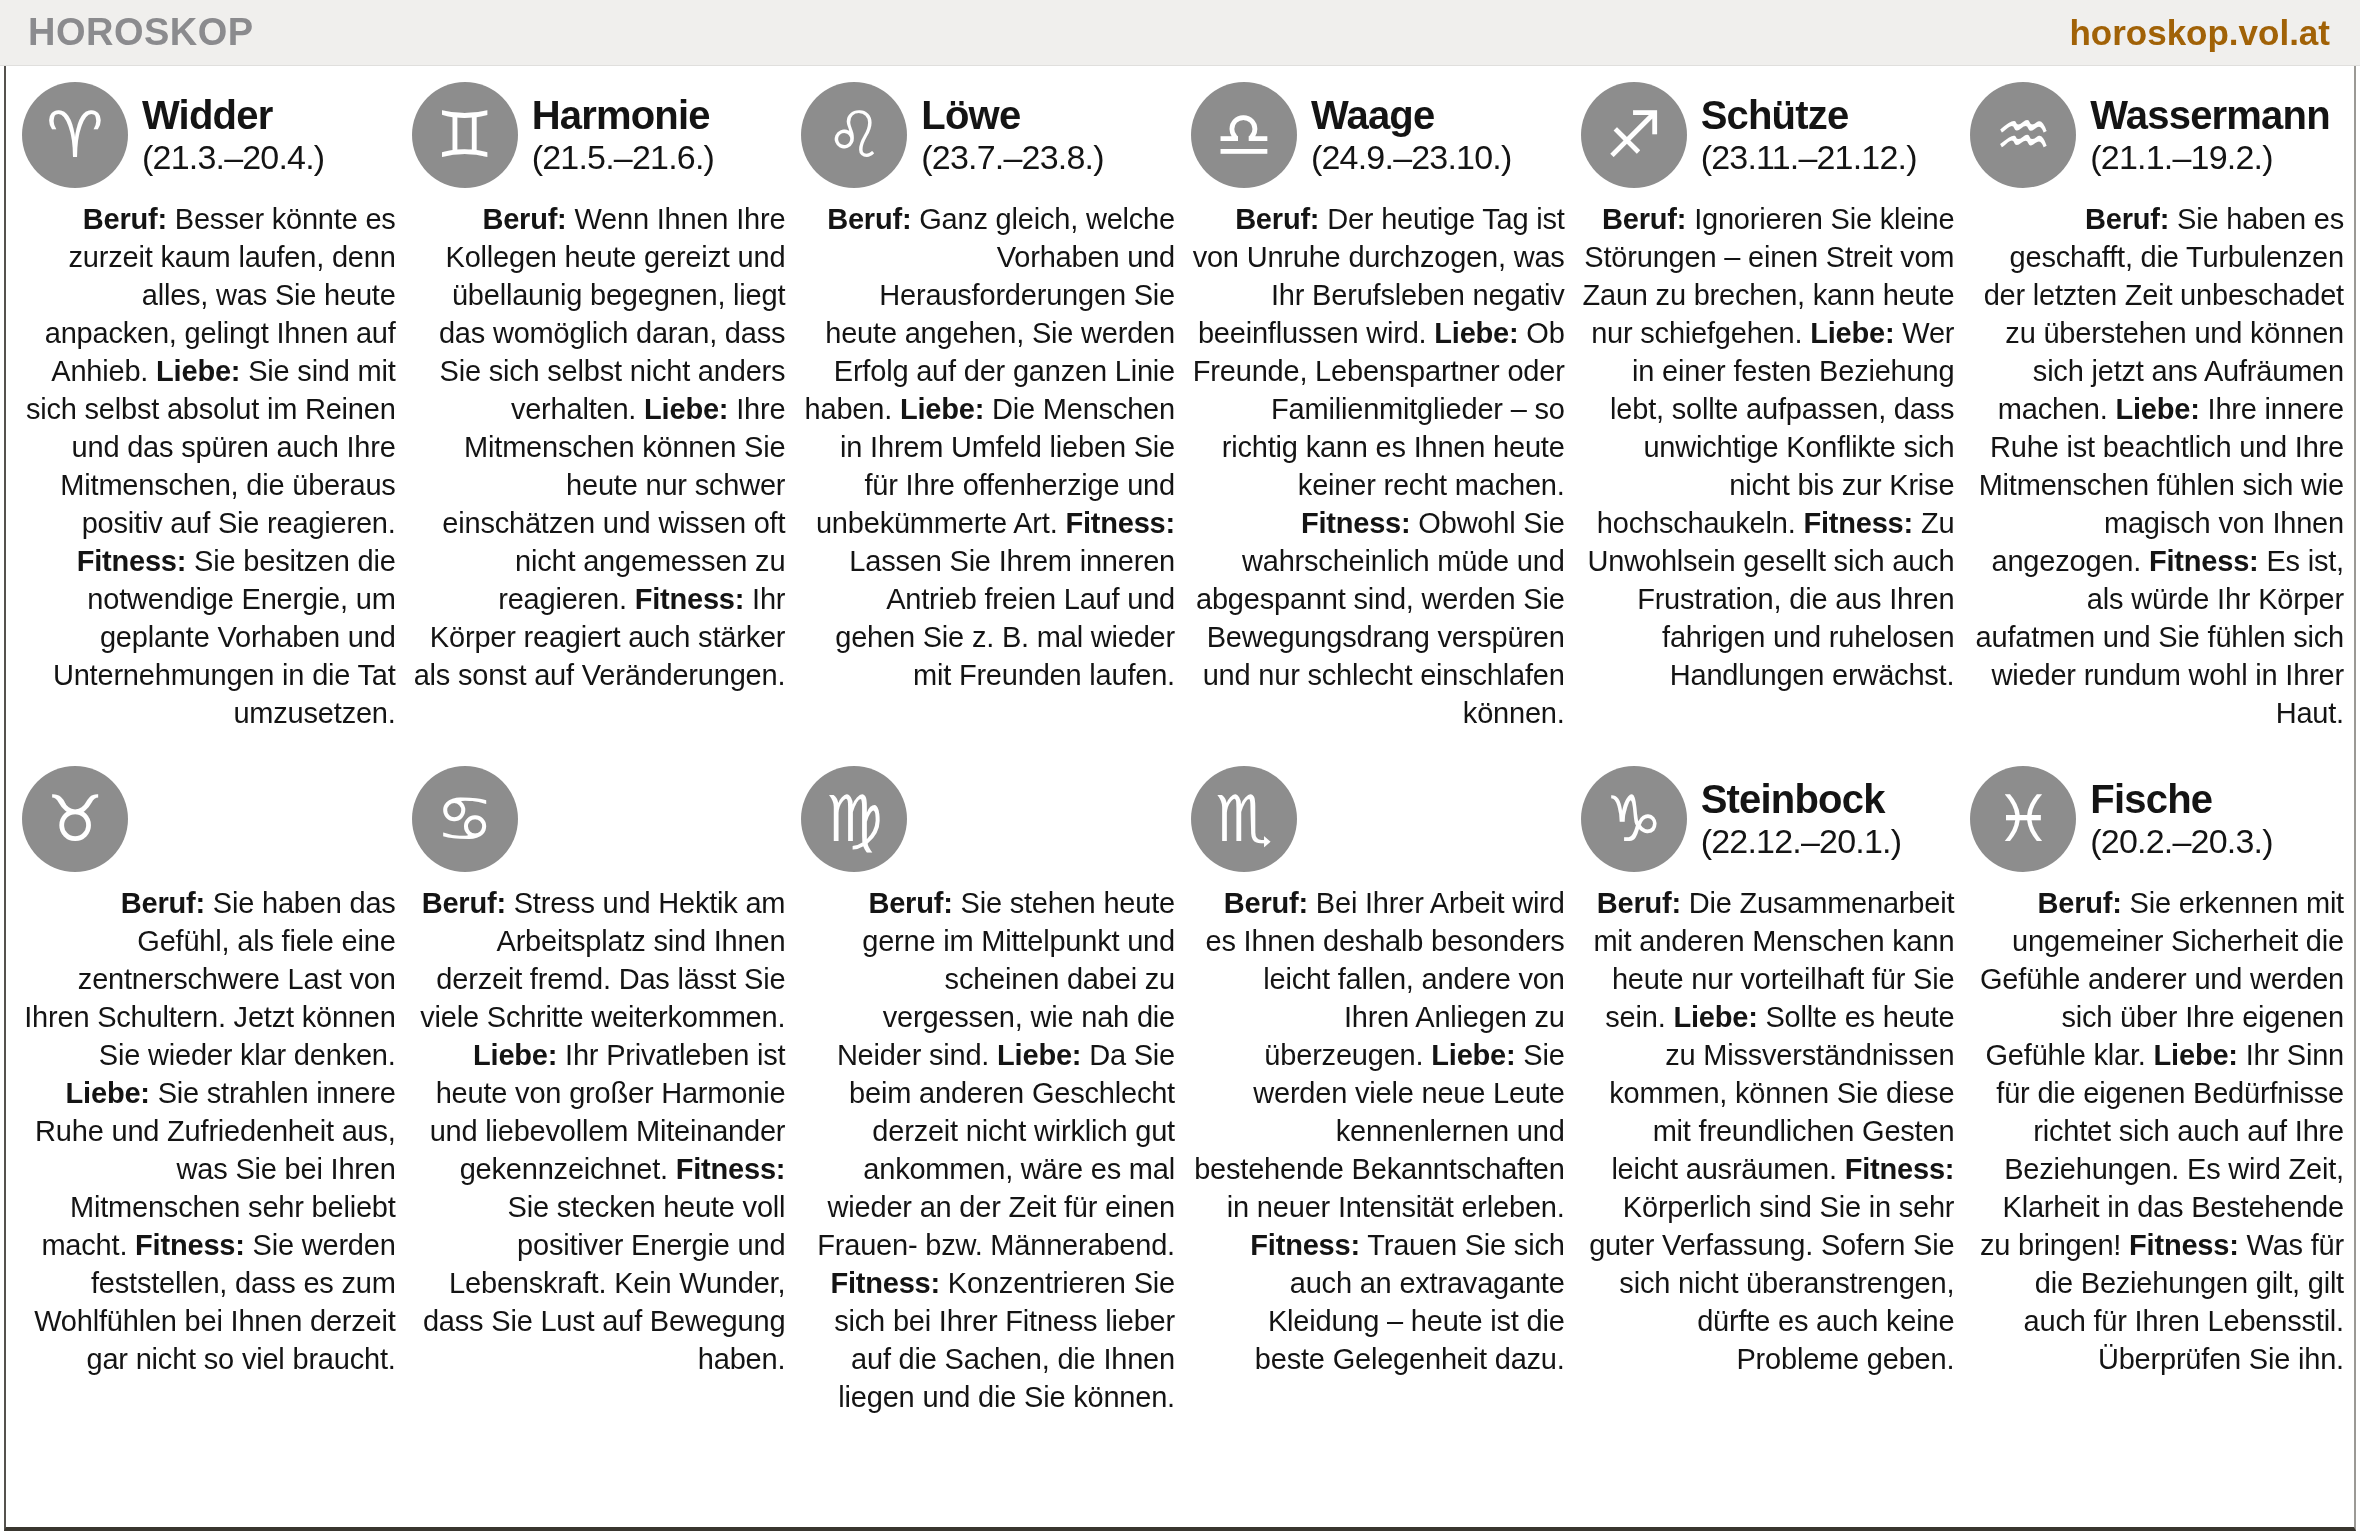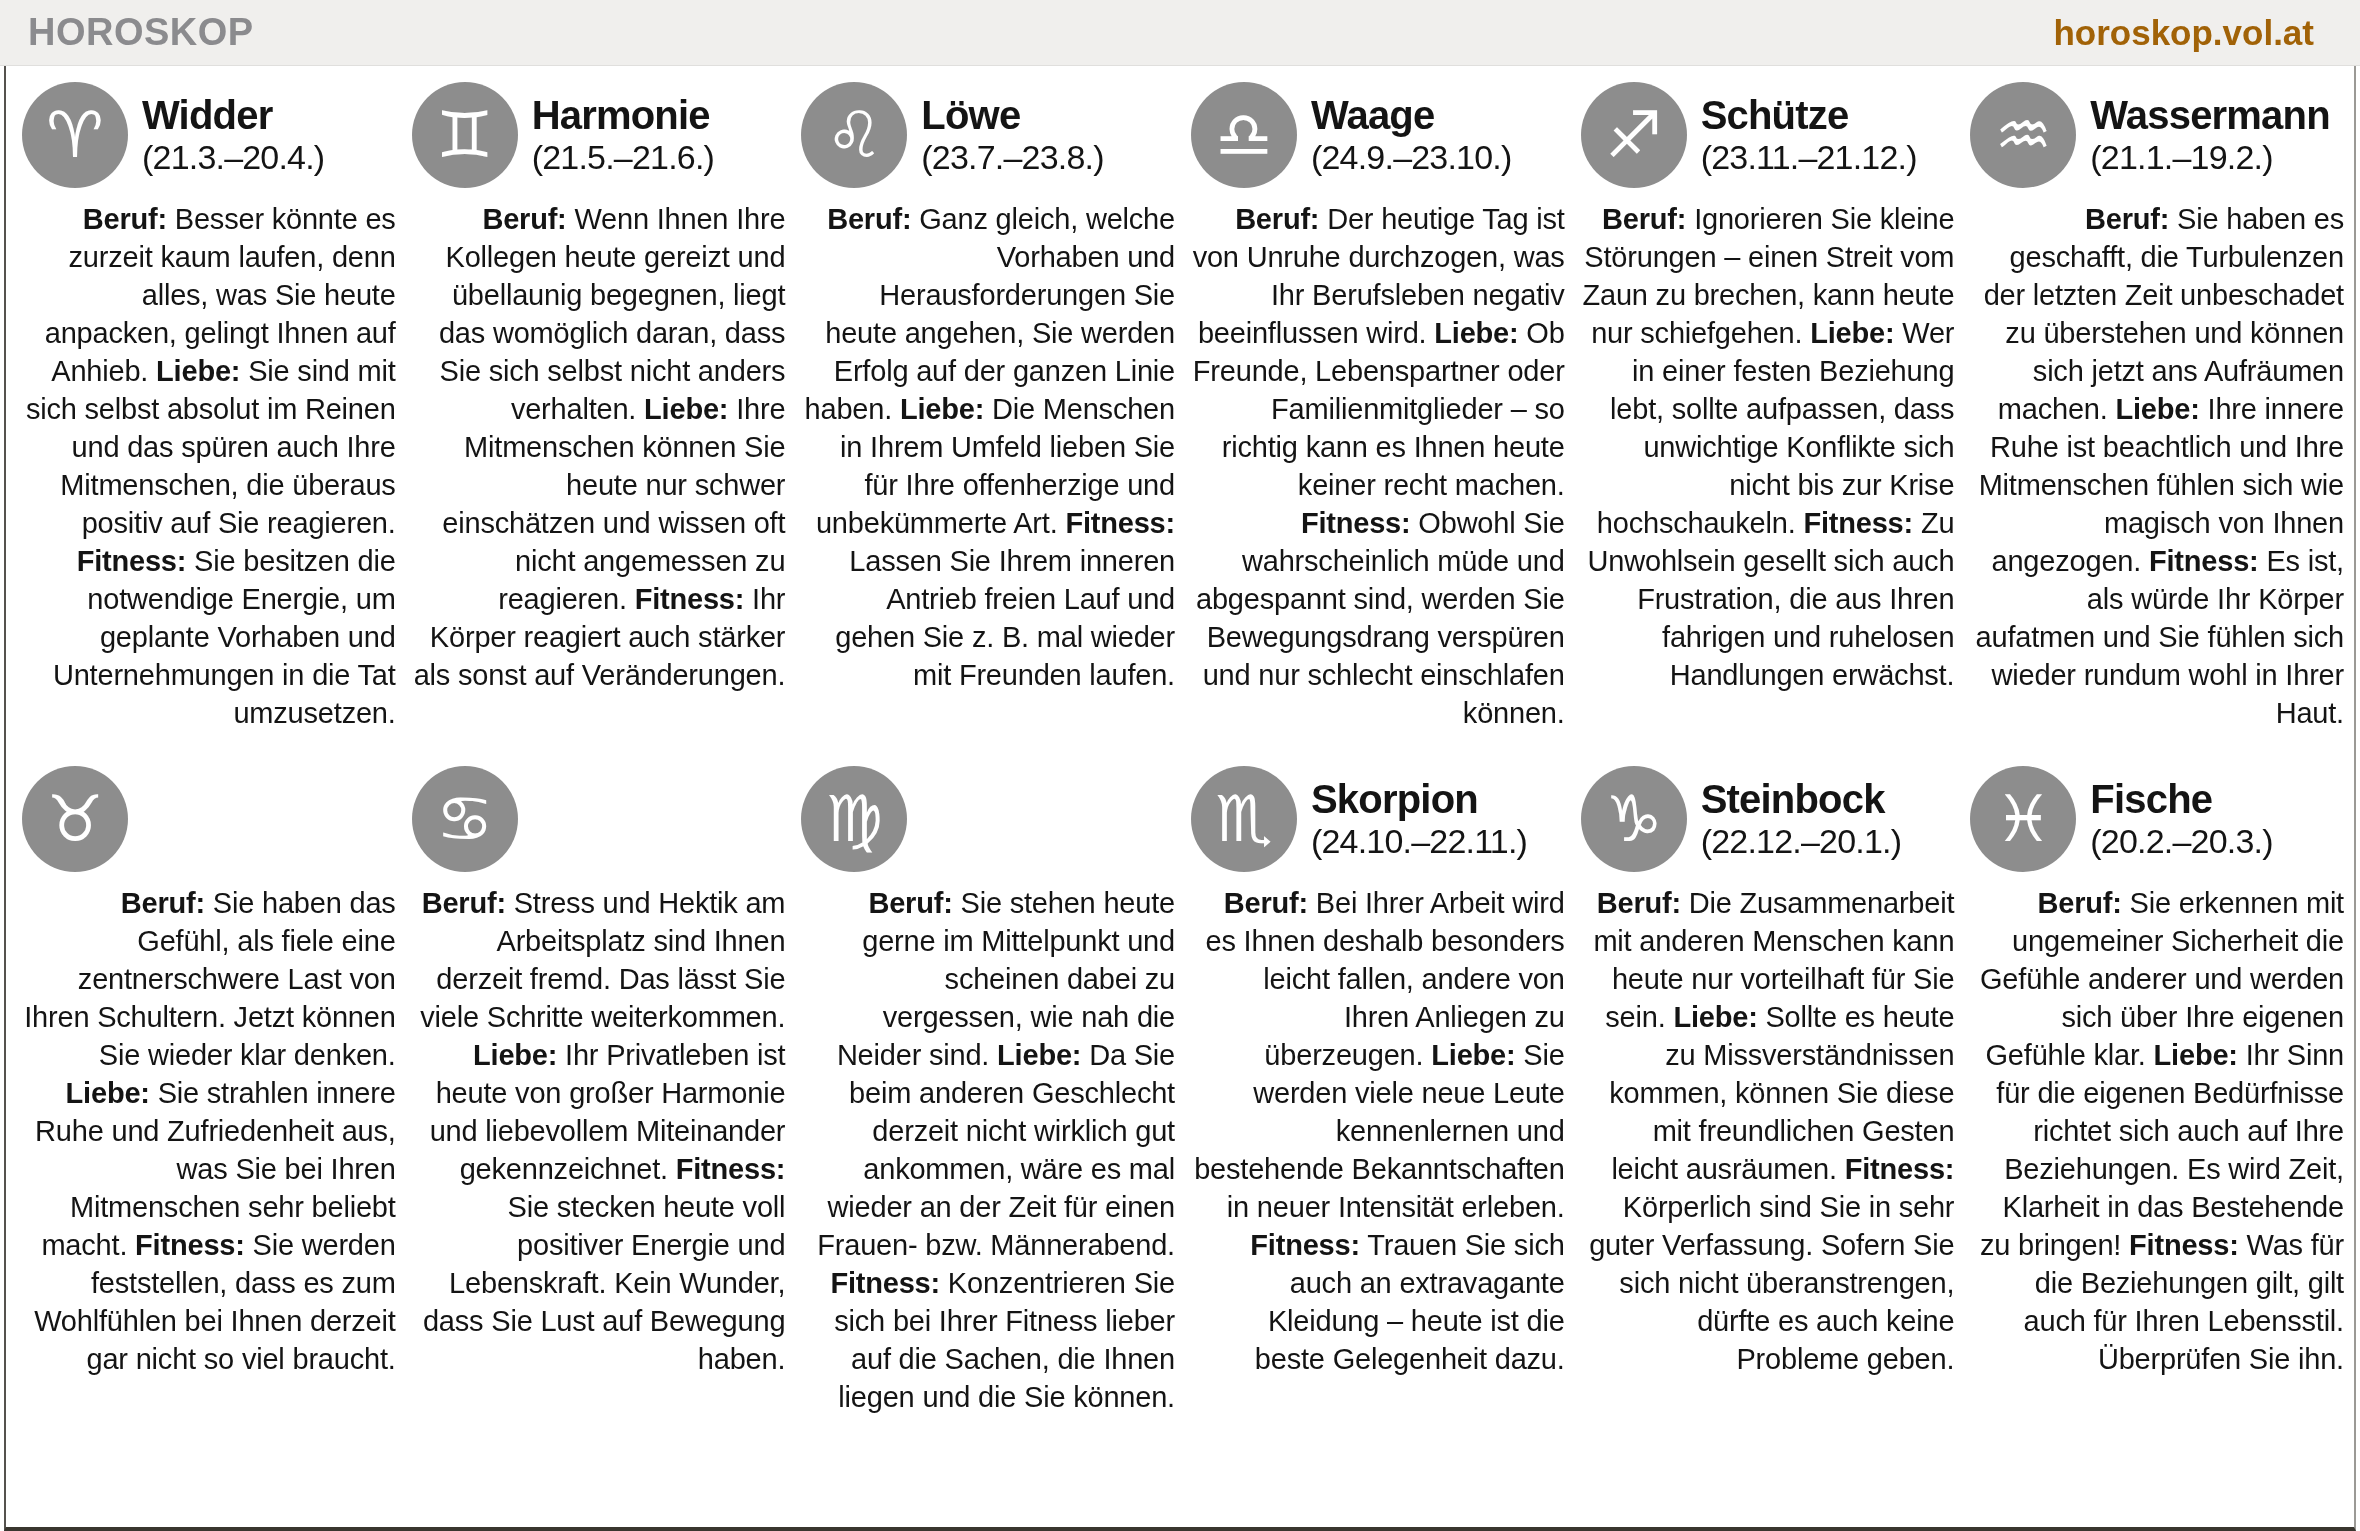--- a/index.html
+++ b/index.html
@@ -5,21 +5,21 @@
   html,body { margin:0; padding:0; }
   body {
     width:2360px; height:1531px; overflow:hidden;
     background:#ffffff; color:#141414;
     font-family:"Liberation Sans","DejaVu Sans",sans-serif;
   }
   .header {
     box-sizing:border-box; height:66px; background:#f0efed;
     border-bottom:1px solid #e0dfdd;
     display:flex; align-items:center; justify-content:space-between;
-    padding:0 46px 0 28px;
+    padding:0 30px 0 28px;
   }
   .brand { font-size:38px; font-weight:bold; color:#8b8b8e; letter-spacing:0.5px; }
   .site  { font-size:35px; font-weight:bold; color:#a16207; }
 
   .content {
     box-sizing:border-box; margin:0 4px; height:1465px;
     border-left:2px solid #55524e;
     border-right:2px solid #9b9995;
     border-bottom:4px solid #39362f;
     padding:16px 10px 8px 16px;
@@ -158,24 +158,20 @@
           </div>
       </div>
       <p class="body"><b>Beruf:</b> <span>Sie stehen heute gerne im Mittelpunkt und scheinen dabei zu vergessen, wie nah die Neider sind.</span> <b>Liebe:</b> <span>Da Sie beim anderen Geschlecht derzeit nicht wirklich gut ankommen, wäre es mal wieder an der Zeit für einen Frauen- bzw. Männerabend.</span> <b>Fitness:</b> <span>Konzentrieren Sie sich bei Ihrer Fitness lieber auf die Sachen, die Ihnen liegen und die Sie können.</span></p>
     </section>
 
     <section class="cell">
       <div class="sign-head">
         <div class="icon">
             <span>♏</span>
           </div>
-        <div class="titles">
-          <div class="name">Skorpion</div>
-          <div class="dates">(24.10.–22.11.)</div>
-        </div>
       </div>
       <p class="body"><b>Beruf:</b> <span>Bei Ihrer Arbeit wird es Ihnen deshalb besonders leicht fallen, andere von Ihren Anliegen zu überzeugen.</span> <b>Liebe:</b> <span>Sie werden viele neue Leute kennenlernen und bestehende Bekanntschaften in neuer Intensität erleben.</span> <b>Fitness:</b> <span>Trauen Sie sich auch an extravagante Kleidung – heute ist die beste Gelegenheit dazu.</span></p>
     </section>
 
     <section class="cell">
       <div class="sign-head">
         <div class="icon">
             <span>♑</span>
           </div>
         <div class="titles">

